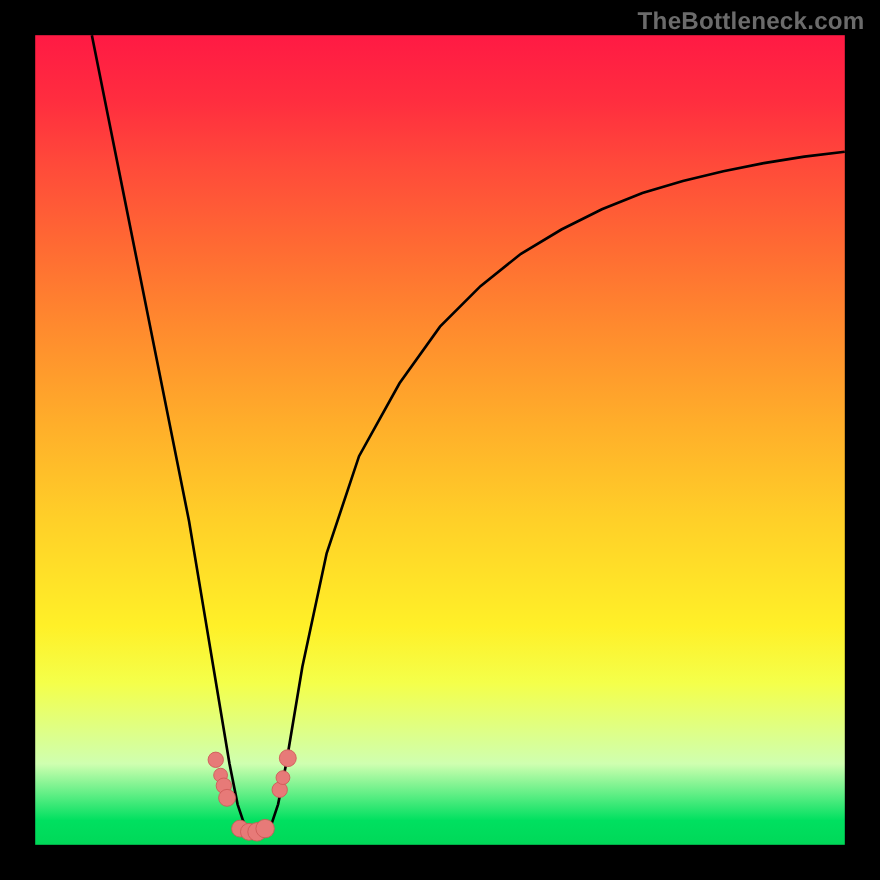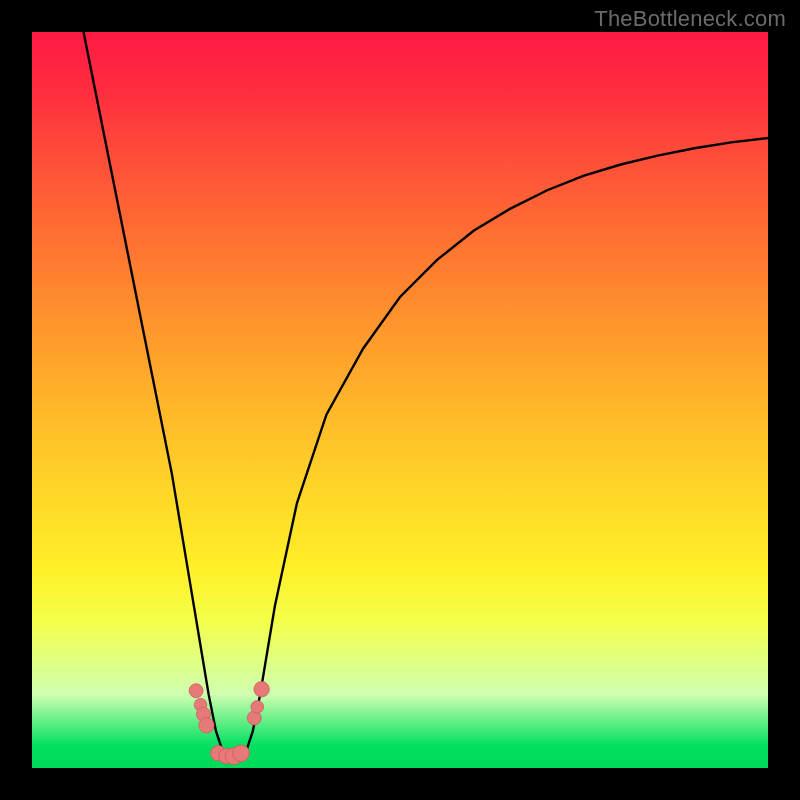--- a/index.html
+++ b/index.html
@@ -39,21 +39,21 @@
       #00e060 97%,
       #00d858 100%
     );
   }
   .watermark {
     position: absolute;
     top: 6px;
     right: 14px;
     color: #6b6b6b;
     font-size: 22px;
-    font-weight: 400;
+    font-weight: 700;
     letter-spacing: 0.2px;
     user-select: none;
   }
   svg.curve {
     position: absolute;
     left: 0;
     top: 0;
     width: 736px;
     height: 736px;
     overflow: visible;

